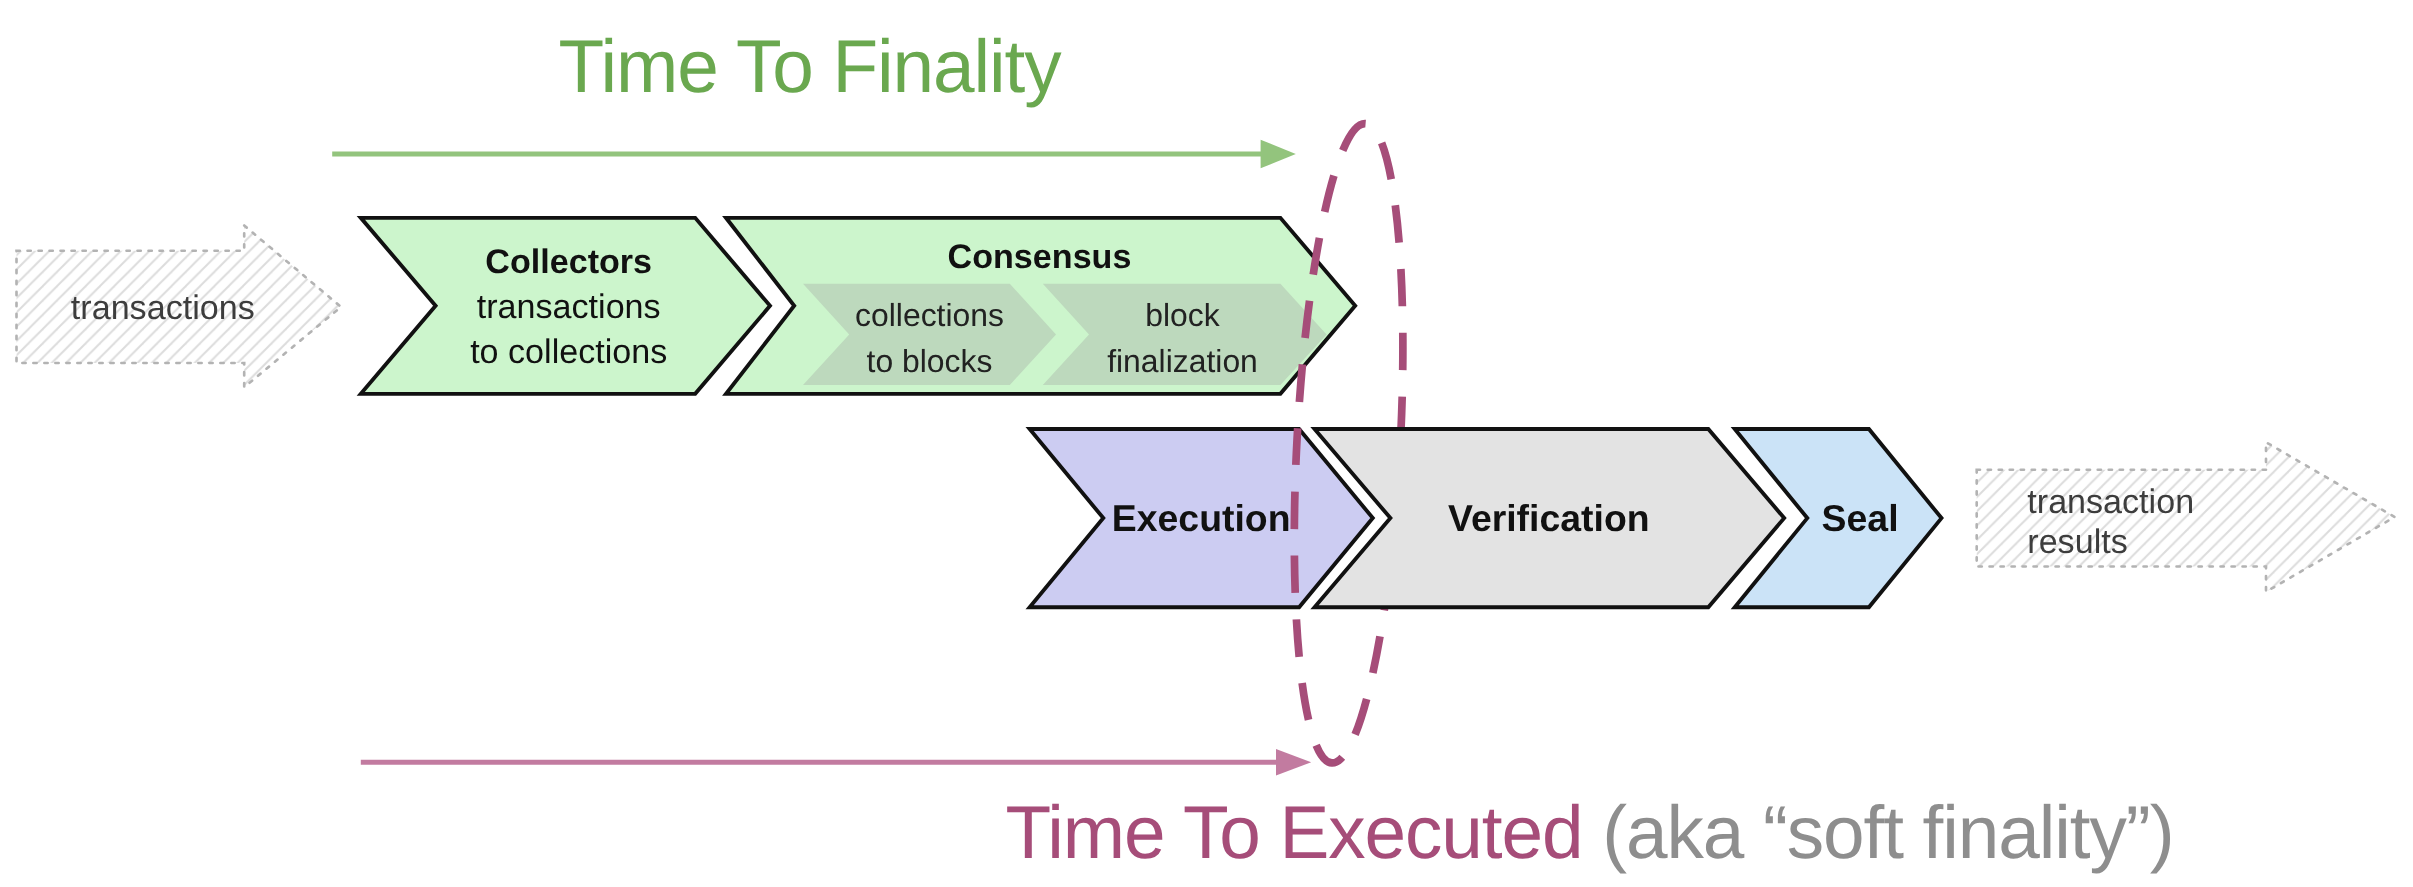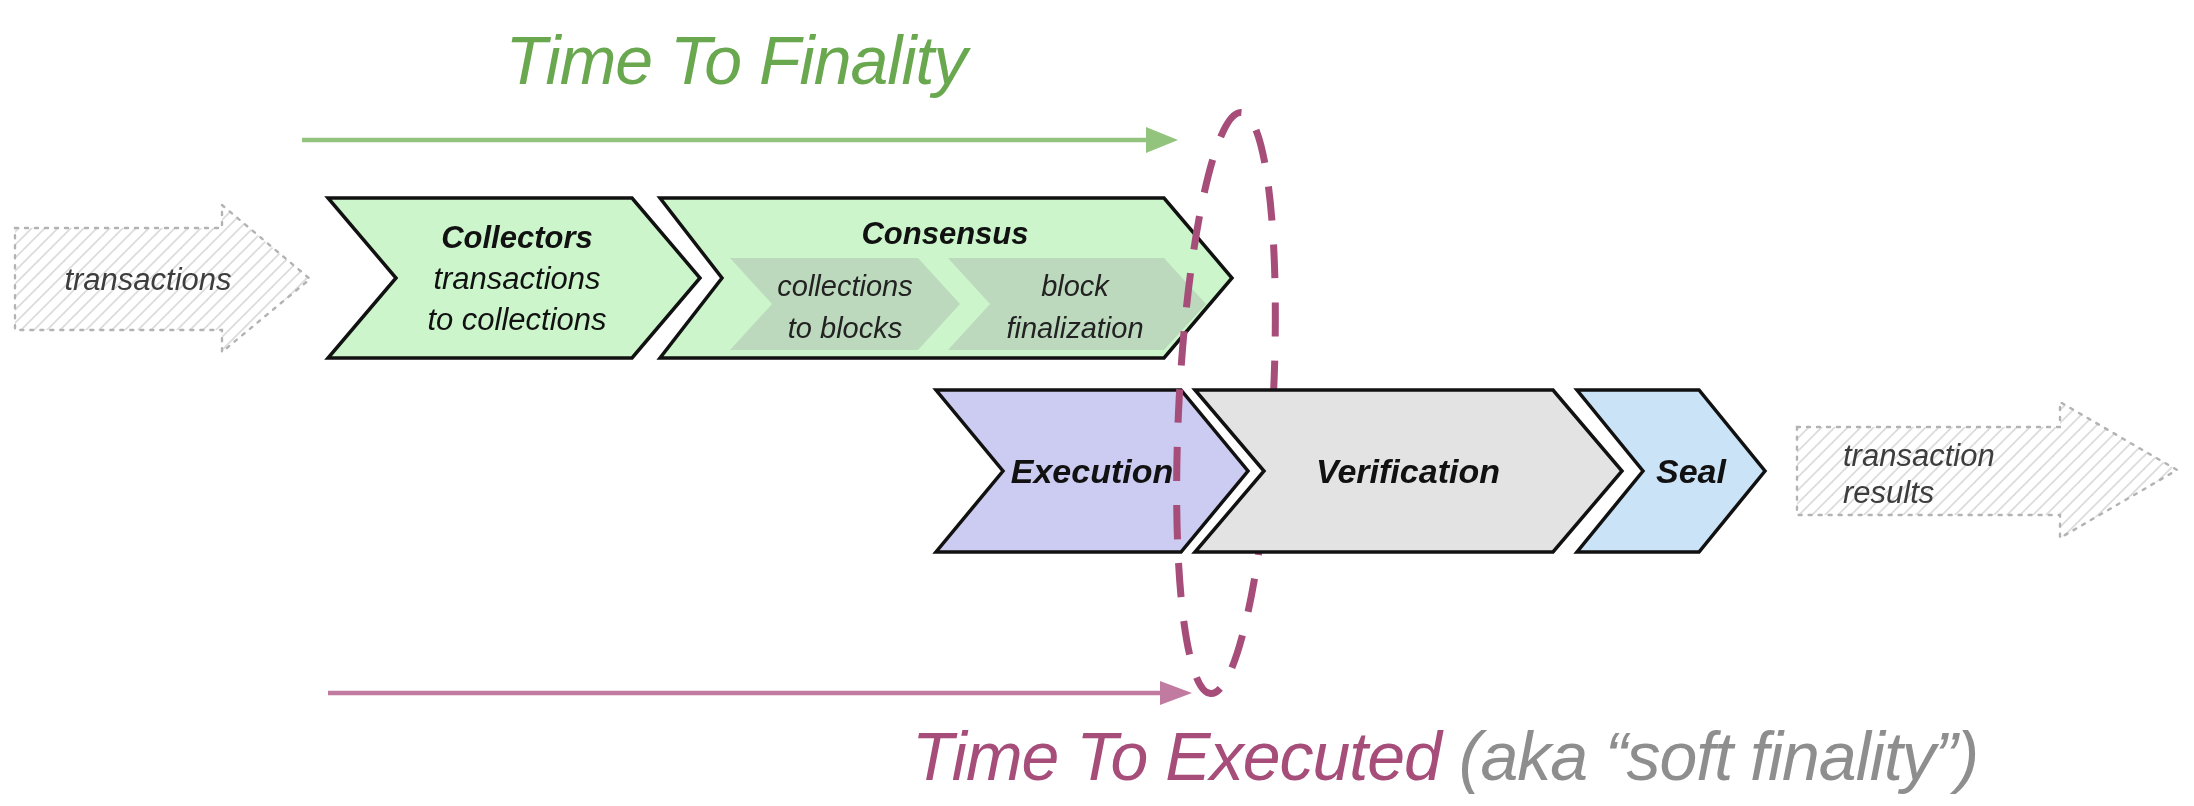--- a/index.html
+++ b/index.html
@@ -1,16 +1,16 @@
 <!DOCTYPE html>
 <html><head>
 <meta charset="utf-8">
 <style>
   html,body{margin:0;padding:0;background:#ffffff;}
-  .stage-wrap{width:100%;max-width:2194px;margin:0 auto;font-style:italic;}
+  .stage-wrap{width:100%;max-width:2194px;margin:0 auto;}
   svg{display:block;width:100%;height:auto;}
   text{font-family:"Liberation Sans", sans-serif;}
   .big-title{font-size:68px;letter-spacing:-1px;}
   .stage-label{font-size:31px;fill:#111111;}
   .stage-label-bold{font-size:31px;font-weight:bold;fill:#111111;}
   .row2-label{font-size:34px;font-weight:bold;fill:#111111;}
   .sub-label{font-size:29px;fill:#222222;}
   .sketch-label{font-size:31px;fill:#3d3d3d;}
   .outline{stroke:#111111;stroke-width:3.5;stroke-linejoin:miter;}
   .sketch-shape{fill:url(#hatch);stroke:#b3b3b3;stroke-width:2.4;stroke-dasharray:3 7;stroke-linecap:round;}

